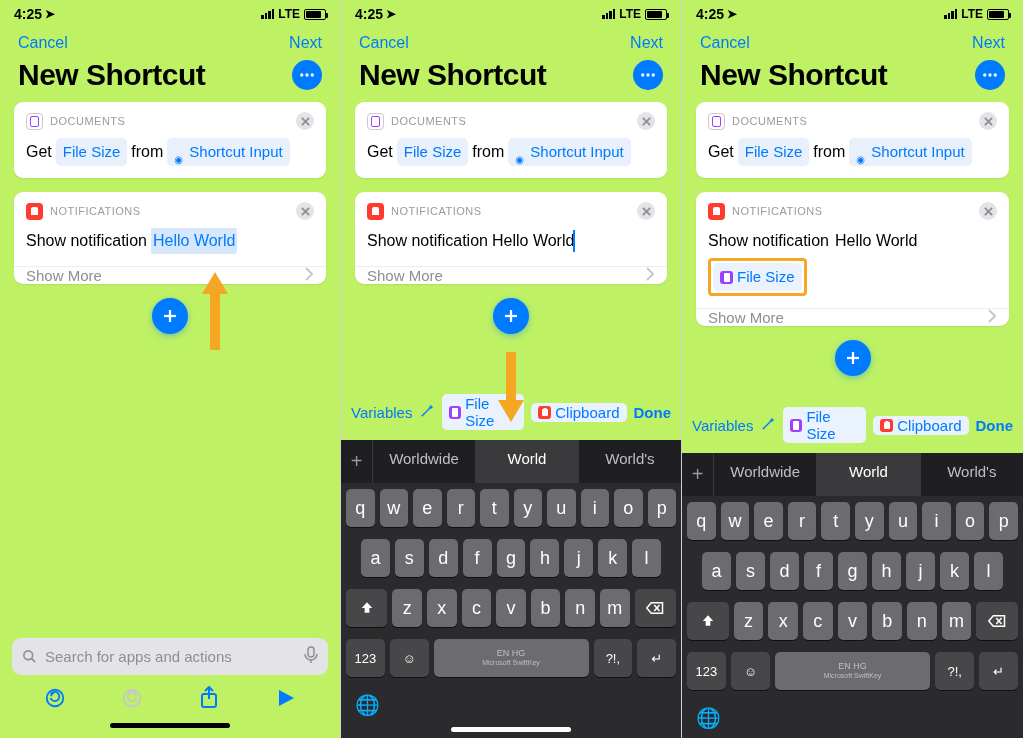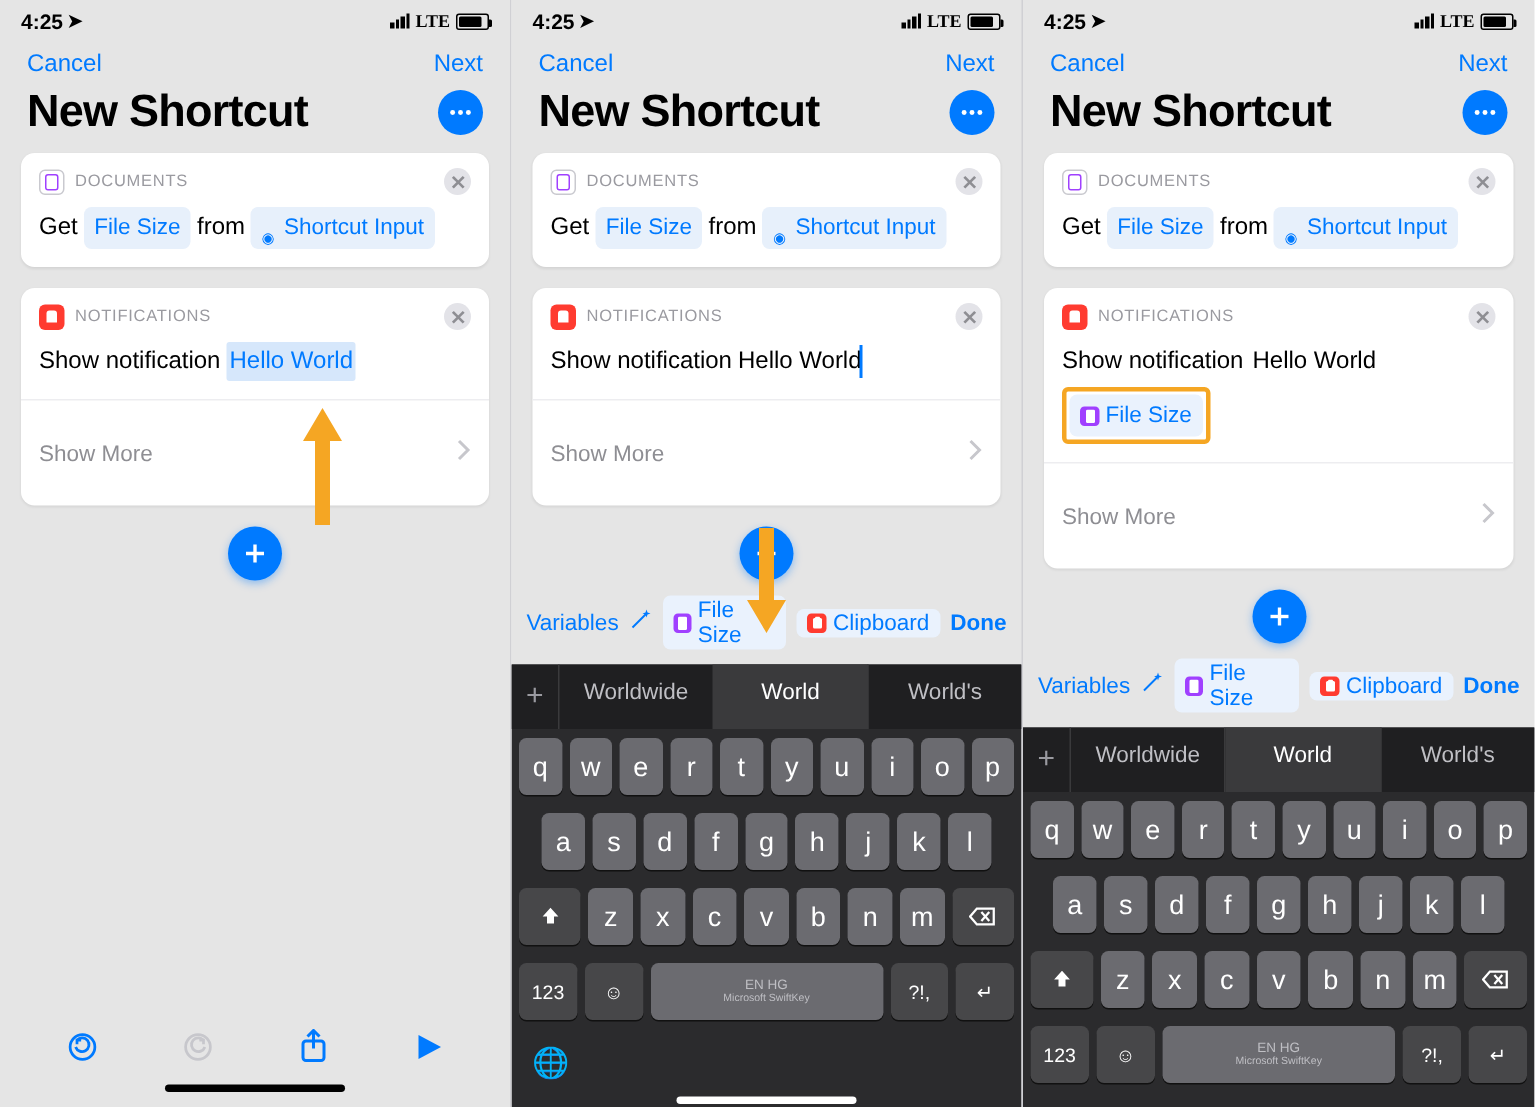--- a/index.html
+++ b/index.html
@@ -1,24 +1,24 @@
 <!DOCTYPE html>
 <html><head>
 <meta charset="utf-8">
 <style>
   * { box-sizing: border-box; margin: 0; padding: 0; }
   body { font-family: -apple-system, BlinkMacSystemFont, "Helvetica Neue", Arial, sans-serif; background: #fff; }
   .wrap { display: flex; width: 1024px; height: 738px; }
-  .screen { width: 341px; height: 738px; background: #e5e5e5; border-right: 1px solid #d0d0d4; position: relative; display: flex; flex-direction: column; overflow: hidden; }
+  .screen { width: 341px; height: 738px; background: #bef264; border-right: 1px solid #d0d0d4; position: relative; display: flex; flex-direction: column; overflow: hidden; }
   .screen:last-child { border-right: none; }
 
   
   .status { display:flex; justify-content:space-between; align-items:center; padding: 6px 14px 2px; font-size: 14px; font-weight: 600; color:#000; }
   .status .left { display:flex; align-items:center; gap:3px; }
-  .status .right { display:flex; align-items:center; gap:4px; font-size:12px;font-family:Liberation Serif, serif; }
+  .status .right { display:flex; align-items:center; gap:4px; font-size:12px; }
   .sig { display:inline-flex; align-items:flex-end; gap:1px; }
   .sig span { width:2.5px; background:#000; display:inline-block; }
   .sig span:nth-child(1){height:4px}.sig span:nth-child(2){height:6px}.sig span:nth-child(3){height:8px}.sig span:nth-child(4){height:10px}
   .batt { width:22px; height:11px; border:1px solid #000; border-radius:2px; position:relative; }
   .batt::after{content:"";position:absolute;right:-3px;top:3px;width:2px;height:5px;background:#000;border-radius:0 1px 1px 0;}
   .batt .fill{position:absolute;left:1px;top:1px;bottom:1px;width:75%;background:#000;border-radius:1px;}
   .loc-arrow { display:inline-block; transform: rotate(0deg); font-size:12px; }
 
   
   .nav { display:flex; justify-content:space-between; padding: 10px 18px 4px; }
@@ -50,21 +50,21 @@
   .plain { color:#000; }
   .sel-text { color:#007aff; background:#d6e7fb; padding:0 2px; border-radius:2px;}
   .cursor-text { color:#000; position:relative; }
   .cursor-text::after { content:""; position:absolute; right:-1px; top:2px; bottom:2px; width:2px; background:#007aff; }
 
   .var-token { display:inline-flex; align-items:center; gap:4px; background:#eaf2fd; border-radius:5px; padding:1px 7px; color:#007aff; font-size:15px; }
   .var-token .ticon { width:13px; height:13px; border-radius:3px; background:#a040ff; display:inline-flex; align-items:center; justify-content:center; }
   .var-token .ticon.clip { background:#ff3b30;}
   .var-highlight { border:3px solid #f5a623; border-radius:4px; padding:2px 2px; display:inline-block; margin-top:4px;}
 
-  .show-more { border-top:1px solid #ededf0; padding:26px 12px; display:flex; align-items:center; justify-content:space-between; color:#8e8e93; font-size:15px; }
+  .show-more { border-top:1px solid #ededf0; padding:0 12px; display:flex; align-items:center; justify-content:space-between; color:#8e8e93; font-size:15px; }
   .chev { color:#c7c7cc; }
 
   .addbtn { width:36px; height:36px; border-radius:50%; background:#007aff; display:flex; align-items:center; justify-content:center; color:#fff; margin:4px auto 0; box-shadow:0 2px 6px rgba(0,122,255,0.4);}
   .addbtn svg{width:18px;height:18px;}
 
   
   .bottom { margin-top:auto; padding:8px 12px 4px; }
   .search { background:#e3e3e8; border-radius:9px; padding:8px 10px; display:flex; align-items:center; gap:8px; color:#8e8e93; font-size:15px; }
   .search .mic{margin-left:auto;}
   .toolbar { display:flex; justify-content:space-around; align-items:center; padding:10px 4px 12px; }
@@ -211,20 +211,34 @@
 
   <div class="arrow" style="left:200px; top:272px;">
     <svg width="30" height="80">
           <polygon points="15,0 28,22 20,22 20,78 10,78 10,22 2,22" fill="#f5a623"></polygon>
         </svg>
   </div>
 
   <div class="spacer"></div>
 
   <div class="bottom">
+    <div class="search">
+      <svg width="15" height="15" viewBox="0 0 24 24" fill="none" stroke="currentColor" stroke-width="2.5">
+            <circle cx="10" cy="10" r="7"></circle>
+            <line x1="15" y1="15" x2="21" y2="21"></line>
+          </svg>
+      <span>Search for apps and actions</span>
+      <span class="mic">
+        <svg width="14" height="18" viewBox="0 0 14 18" fill="none" stroke="currentColor" stroke-width="1.5">
+              <rect x="4" y="1" width="6" height="10" rx="3"></rect>
+              <path d="M1 8a6 6 0 0 0 12 0"></path>
+              <line x1="7" y1="14" x2="7" y2="17"></line>
+            </svg>
+      </span>
+    </div>
     <div class="toolbar">
       <span class="tb">
             <svg width="22" height="22" viewBox="0 0 24 24" fill="none" stroke="currentColor" stroke-width="2">
               <circle cx="12" cy="12" r="9"></circle>
               <polyline points="8,10 8,7 11,7" fill="none"></polyline>
               <path d="M8 7 a5 5 0 1 1 -1 5" fill="none"></path>
             </svg>
           </span>
       <span class="tb dis">
             <svg width="22" height="22" viewBox="0 0 24 24" fill="none" stroke="currentColor" stroke-width="2">

